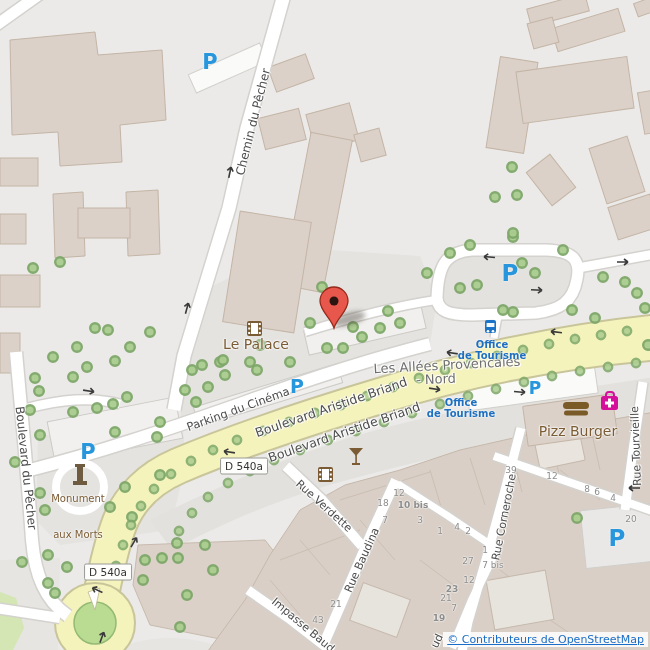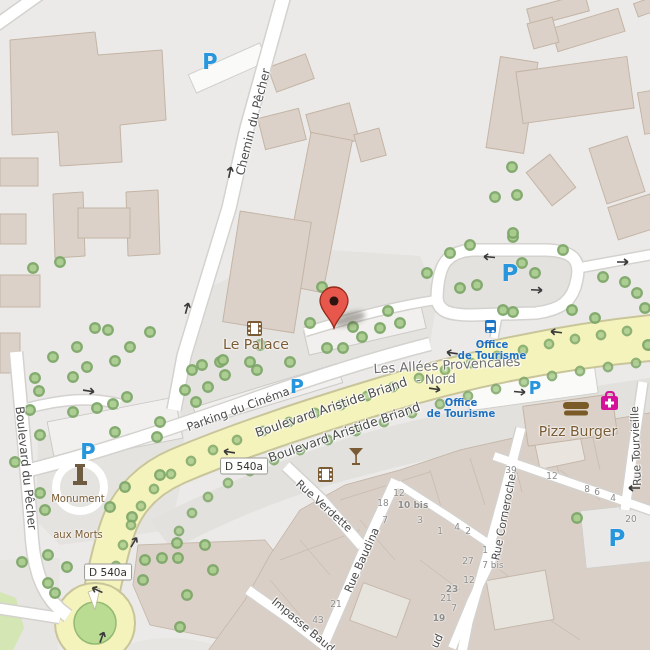--- a/index.html
+++ b/index.html
@@ -452,14 +452,15 @@
   <div class="poi-label" style="left:256px;top:344px">Le Palace</div>
   <div class="poi-label" style="left:78px;top:498px;font-size:10px">Monument</div>
   <div class="poi-label" style="left:78px;top:534px;font-size:10px">aux Morts</div>
   <div class="office-label" style="left:492px;top:344px">Office</div>
   <div class="office-label" style="left:492px;top:355px">de Tourisme</div>
   <div class="office-label" style="left:461px;top:402px">Office</div>
   <div class="office-label" style="left:461px;top:413px">de Tourisme</div>
   <div class="poi-label" style="left:578px;top:431px">Pizz Burger</div>
 </div>
 
+<a class="copyright" href="#">© Contributeurs de OpenStreetMap</a>
 
 </div>
 
 </body></html>

